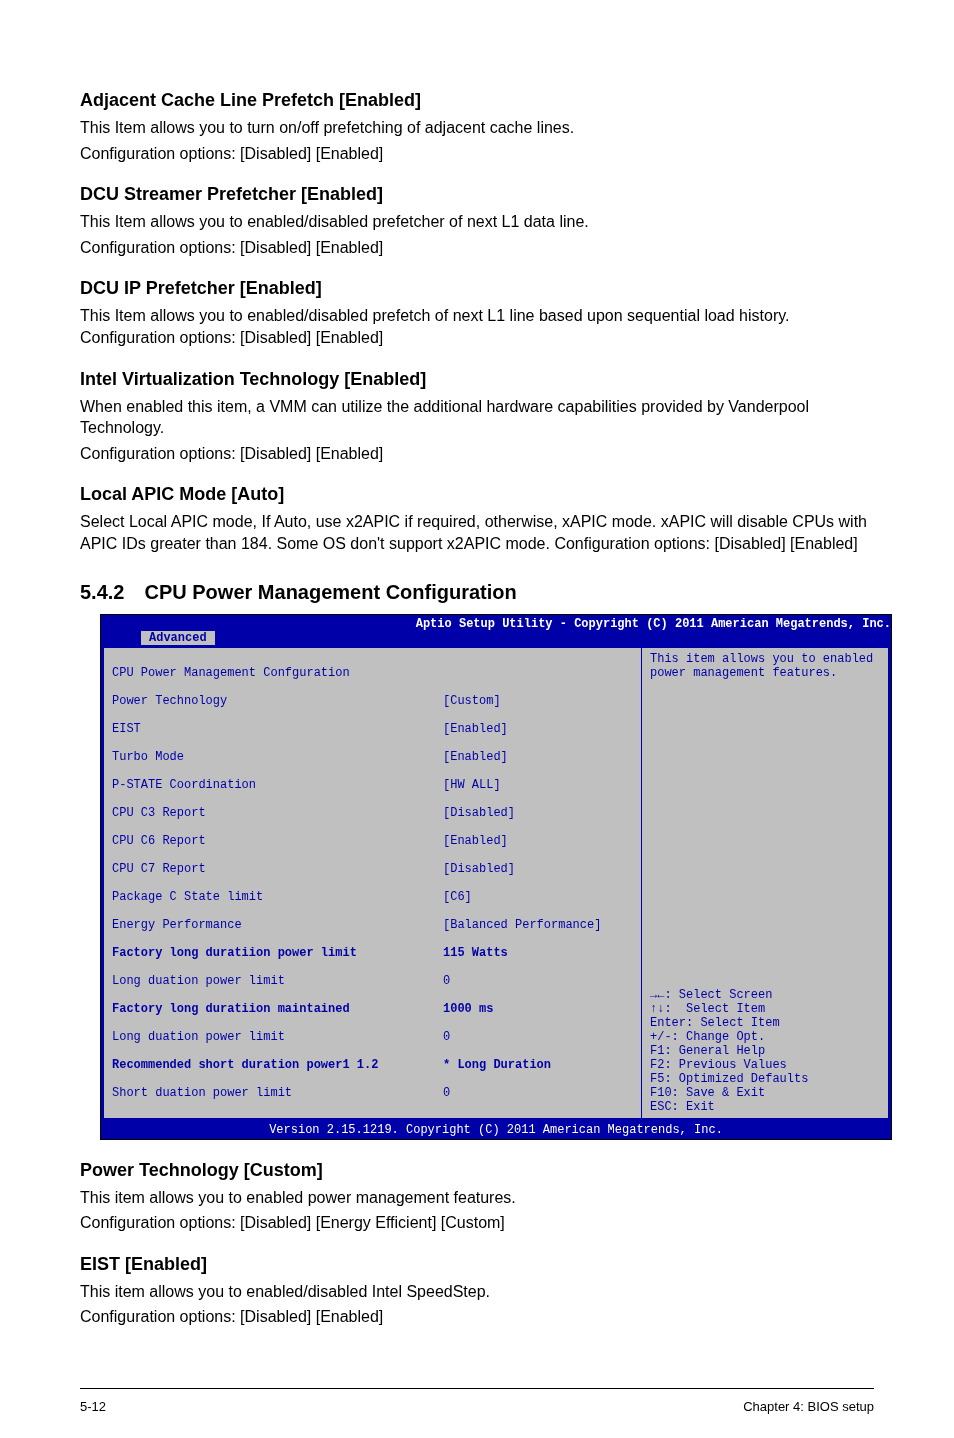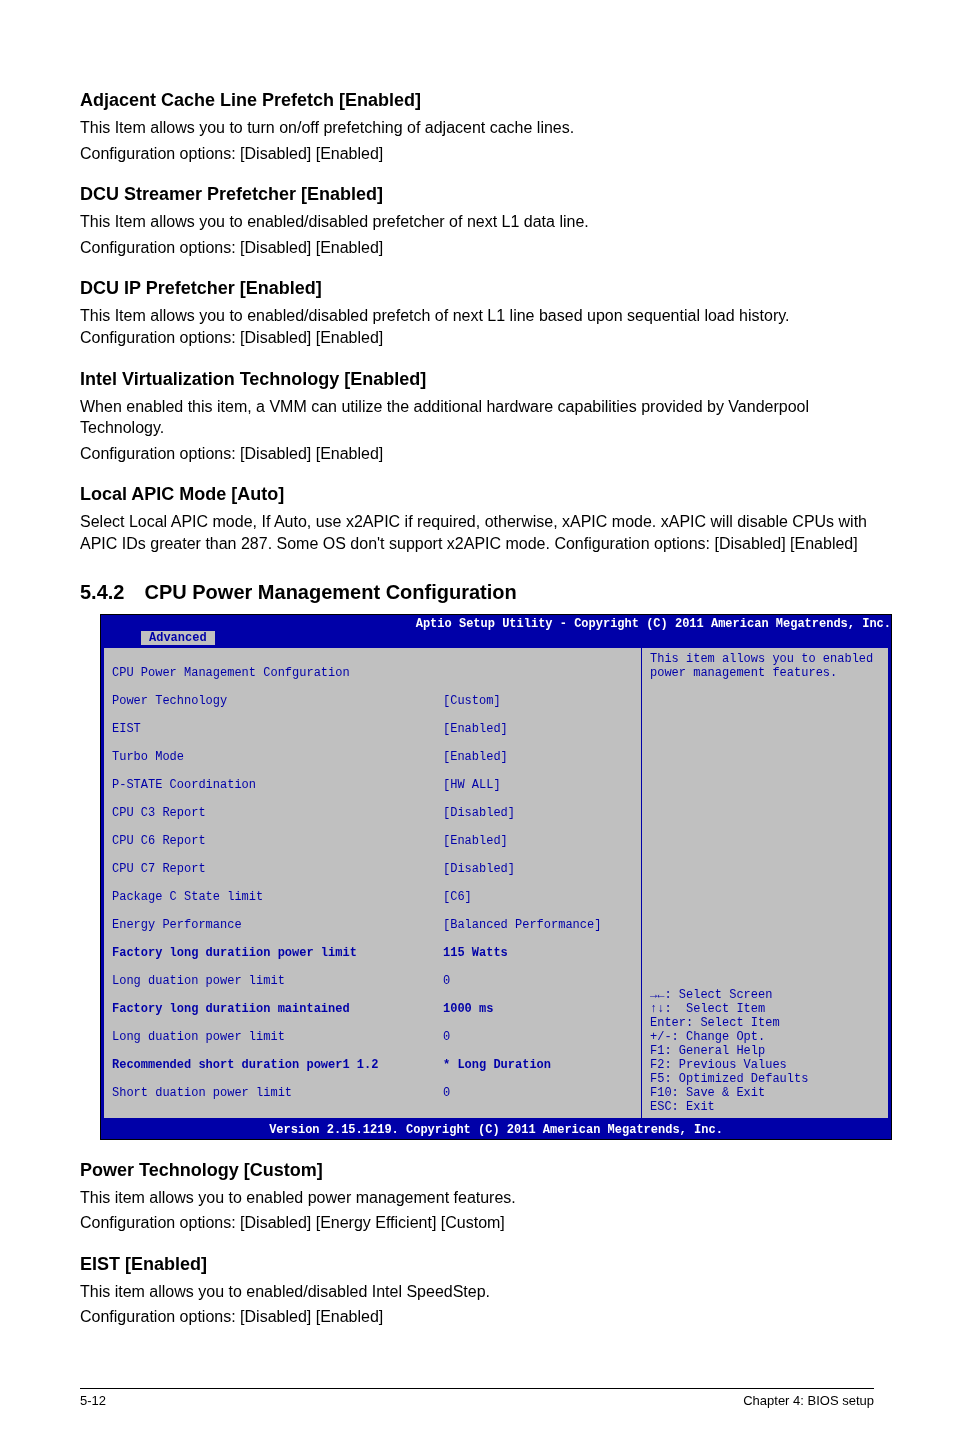--- a/index.html
+++ b/index.html
@@ -88,26 +88,26 @@
   .bios-left .title {
     color: #0000a8;
     font-weight: normal;
   }
   .bios-left .row { display: flex; gap: 41px; }
   .bios-left .col1 { width: 290px; color: #0000a8; }
   .bios-left .col2 { color: #0000a8; }
   .bios-footer {
     text-align: center;
     padding: 2px 0;
-    font-weight: bold;
+    font-weight: normal;
   }
   .page-footer {
     margin-top: 60px;
     border-top: 1px solid #000;
-    padding-top: 4px;
+    padding-top: 10px;
     font-size: 13px;
     display: flex;
     justify-content: space-between;
   }
 </style>
 </head>
 <body>
 
 <div class="page">
 
@@ -120,21 +120,21 @@
   <div class="body-text">Configuration options: [Disabled] [Enabled]</div>
 
   <div class="h-section">DCU IP Prefetcher [Enabled]</div>
   <div class="body-text">This Item allows you to enabled/disabled prefetch of next L1 line based upon sequential load history. Configuration options: [Disabled] [Enabled]</div>
 
   <div class="h-section">Intel Virtualization Technology [Enabled]</div>
   <div class="body-text">When enabled this item, a VMM can utilize the additional hardware capabilities provided by Vanderpool Technology.</div>
   <div class="body-text">Configuration options: [Disabled] [Enabled]</div>
 
   <div class="h-section">Local APIC Mode [Auto]</div>
-  <div class="body-text">Select Local APIC mode, If Auto, use x2APIC if required, otherwise, xAPIC mode. xAPIC will disable CPUs with APIC IDs greater than 287. Some OS don't support x2APIC mode. Configuration options: [Disabled] [Enabled]</div>
+  <div class="body-text">Select Local APIC mode, If Auto, use x2APIC if required, otherwise, xAPIC mode. xAPIC will disable CPUs with APIC IDs greater than 184. Some OS don't support x2APIC mode. Configuration options: [Disabled] [Enabled]</div>
 
   <div class="h-main">5.4.2 CPU Power Management Configuration</div>
 
   <div class="bios">
     <div class="bios-header">Aptio Setup Utility - Copyright (C) 2011 American Megatrends, Inc.</div>
     <div class="bios-tabs">
       <span class="bios-tab">Advanced</span>
     </div>
     <div class="bios-body">
       <div class="bios-left">

